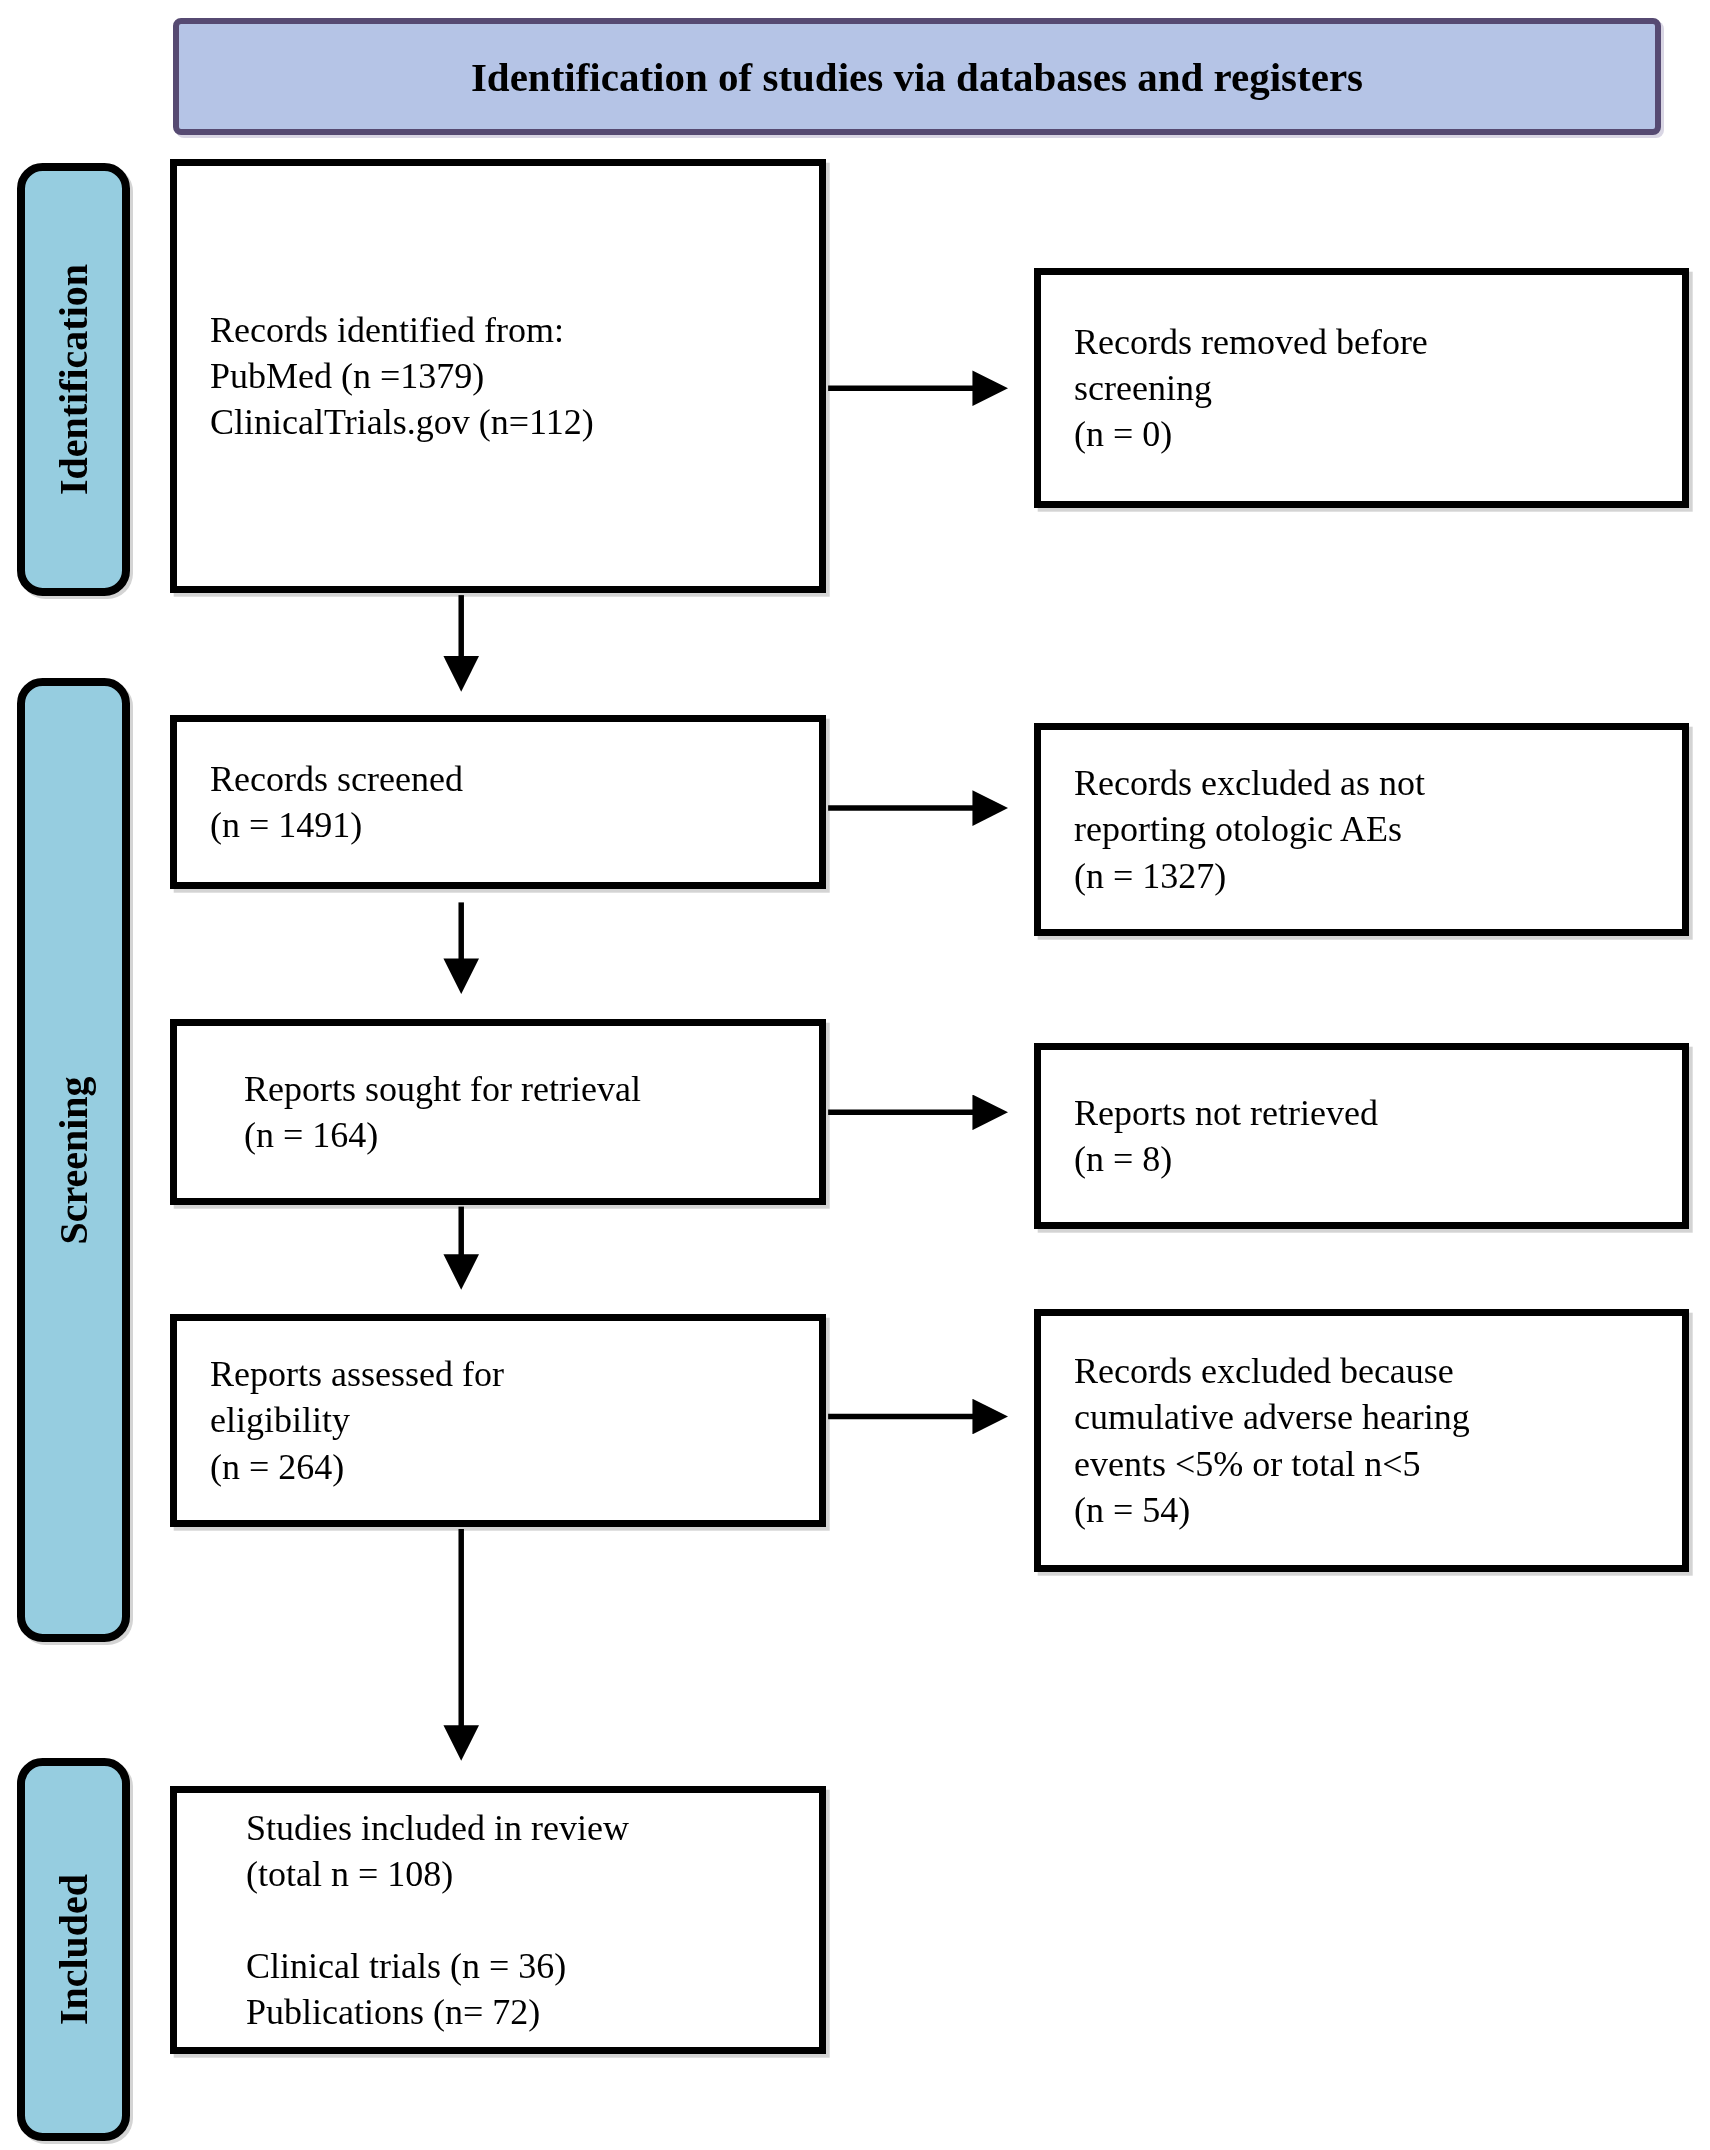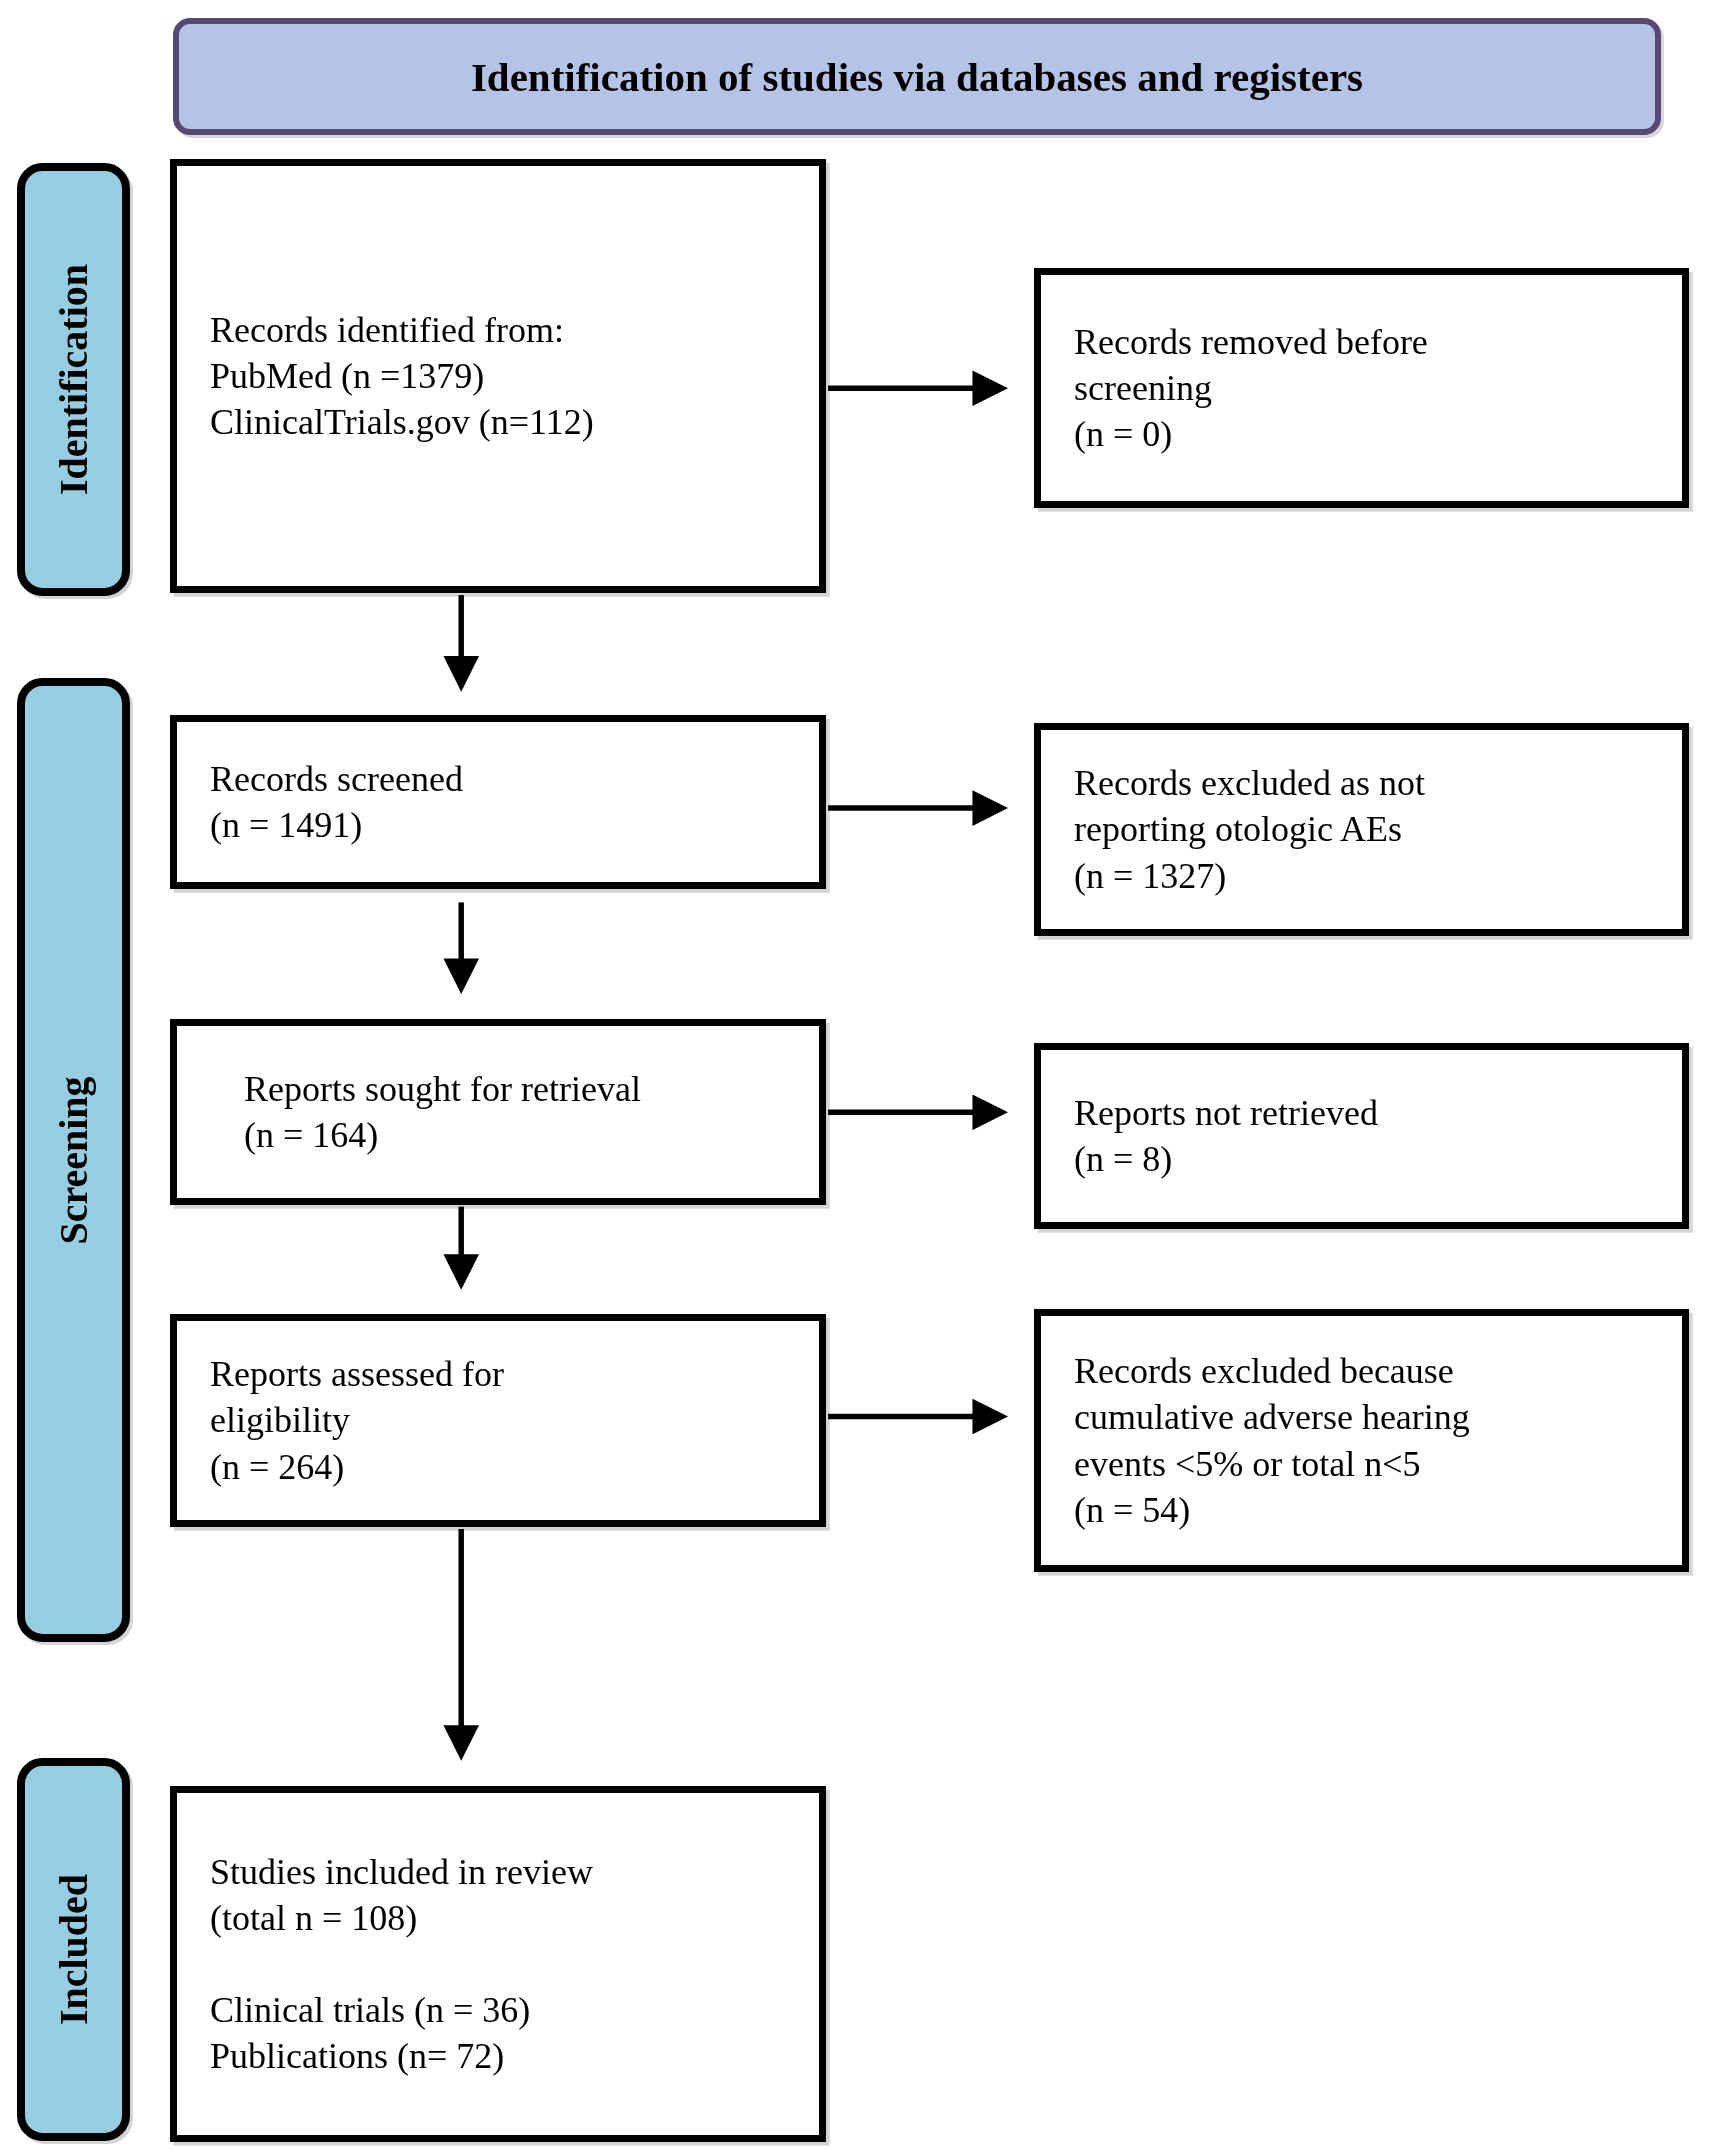--- a/index.html
+++ b/index.html
@@ -16,21 +16,21 @@
     color: #000000;
   }
   
   #header-box {
     position: absolute;
     left: 173px; top: 18px;
     width: 1488px; height: 117px;
     box-sizing: border-box;
     background: var(--header-fill, #b5c4e6);
     border: 6px solid var(--header-border, #564a72);
-    border-radius: 17px;
+    border-radius: 8px;
     display: flex;
     align-items: center;
     justify-content: center;
     box-shadow: 3px 3px 0 #d9d6e4;
   }
   #header-box .title-text {
     font-size: 41px;
     font-weight: bold;
     white-space: nowrap;
   }
@@ -72,21 +72,21 @@
     line-height: 1.28;
     white-space: pre-line;
     padding: 6px 18px 6px 33px;
   }
   
   .main-col { left: 170px; width: 656px; }
   #box-records-identified { top: 159px;  height: 434px; }
   #box-records-screened   { top: 715px; height: 174px; }
   #box-reports-sought     { top: 1019px; height: 186px; padding-left: 34px; }
   #box-reports-assessed   { top: 1314px; height: 213px; }
-  #box-studies-included   { top: 1786px; height: 356px; }
+  #box-studies-included   { top: 1786px; height: 268px; padding-left: 36px; }
   
   .right-col { left: 1034px; width: 655px; margin-top: 25px; }
   #box-records-removed        { top: 243px;  height: 240px; }
   #box-records-excluded       { top: 698px; height: 213px; }
   #box-reports-not-retrieved  { top: 1018px; height: 186px; }
   #box-records-excluded-criteria { top: 1284px; height: 263px; }
   
   #flow-arrows {
     position: absolute;
     left: 0; top: 0;

